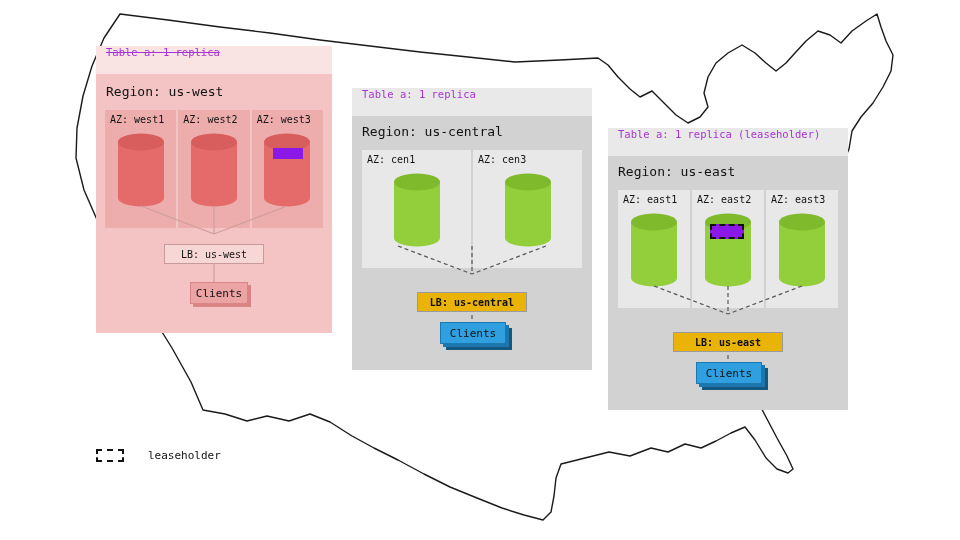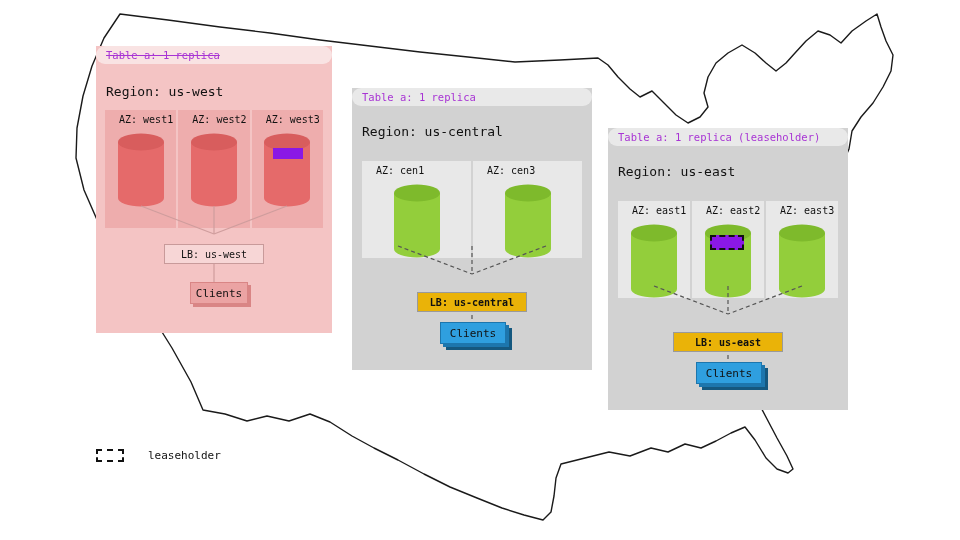--- a/index.html
+++ b/index.html
@@ -7,36 +7,36 @@
     position:relative; width:960px; height:540px; background:#fff; overflow:hidden;
     font-family:"DejaVu Sans Mono","Liberation Mono",monospace; color:#111;
   }
   .map-svg { position:absolute; inset:0; z-index:0; }
 
   .panel { position:absolute; z-index:2; }
   .panel-west    { left:96px;  top:46px;  width:236px; height:287px; background:var(--west-panel,#f4c4c4); }
   .panel-central { left:352px; top:88px;  width:240px; height:282px; background:var(--gray-panel,#d2d2d2); }
   .panel-east    { left:608px; top:128px; width:240px; height:282px; background:var(--gray-panel,#d2d2d2); }
 
-  .panel-header { position:absolute; left:0; top:0; right:0; height:18px; display:flex; align-items:center; padding:0 10px; box-sizing:border-box;border-radius:11px; }
+  .panel-header { position:absolute; left:0; top:0; right:0; height:28px; display:flex; padding:0 10px; box-sizing:border-box; }
   .panel-west .panel-header { background:var(--west-header,#f9e3e3); }
   .panel-central .panel-header, .panel-east .panel-header { background:var(--gray-header,#e9e9e9); }
   .table-label { font-size:10.5px; color:var(--table-text,#a834d4); white-space:nowrap; }
   .table-label.struck { text-decoration:line-through; }
 
   .region-label { position:absolute; left:10px; top:36px; font-size:13px; color:#111; white-space:nowrap;text-align:right; }
   .panel-west .region-label { top:38px; }
 
   .az-row { position:absolute; display:flex; gap:2px; }
-  .panel-central .az-row, .panel-east .az-row { left:10px; top:62px; width:220px; height:118px;align-items:center; }
+  .panel-central .az-row, .panel-east .az-row { left:10px; top:62px; width:220px; height:118px; }
   .panel-west .az-row { left:9px; top:64px; width:218px; height:118px; }
   .az-box { flex:1; position:relative; padding-top:4px; box-sizing:border-box; }
   .panel-west .az-box { background:var(--west-az,#eeadad); }
   .panel-central .az-box, .panel-east .az-box { background:var(--gray-az,#e8e8e8); }
-  .az-label { font-size:10px; padding-left:14px; white-space:nowrap; color:#111; }
+  .az-label { font-size:10px; padding-left:5px; white-space:nowrap; color:#111; }
 
   .cyl { display:block; margin:8px auto 0; }
   .west-cyl .cyl-body { fill:var(--west-cyl,#e56a6a); }
   .west-cyl .cyl-top  { fill:var(--west-cyl-top,#d85d5d); }
   .green-cyl .cyl-body { fill:var(--green-cyl,#93ce3b); }
   .green-cyl .cyl-top  { fill:var(--green-cyl-top,#7eba2c); }
 
   .marker { position:absolute; width:30px; height:11px; background:var(--purple,#8a18e6); left:21px; top:38px; z-index:3; }
   .marker.lease { left:18px; top:34px; width:30px; height:11px; border:2px dashed #111; }
 

